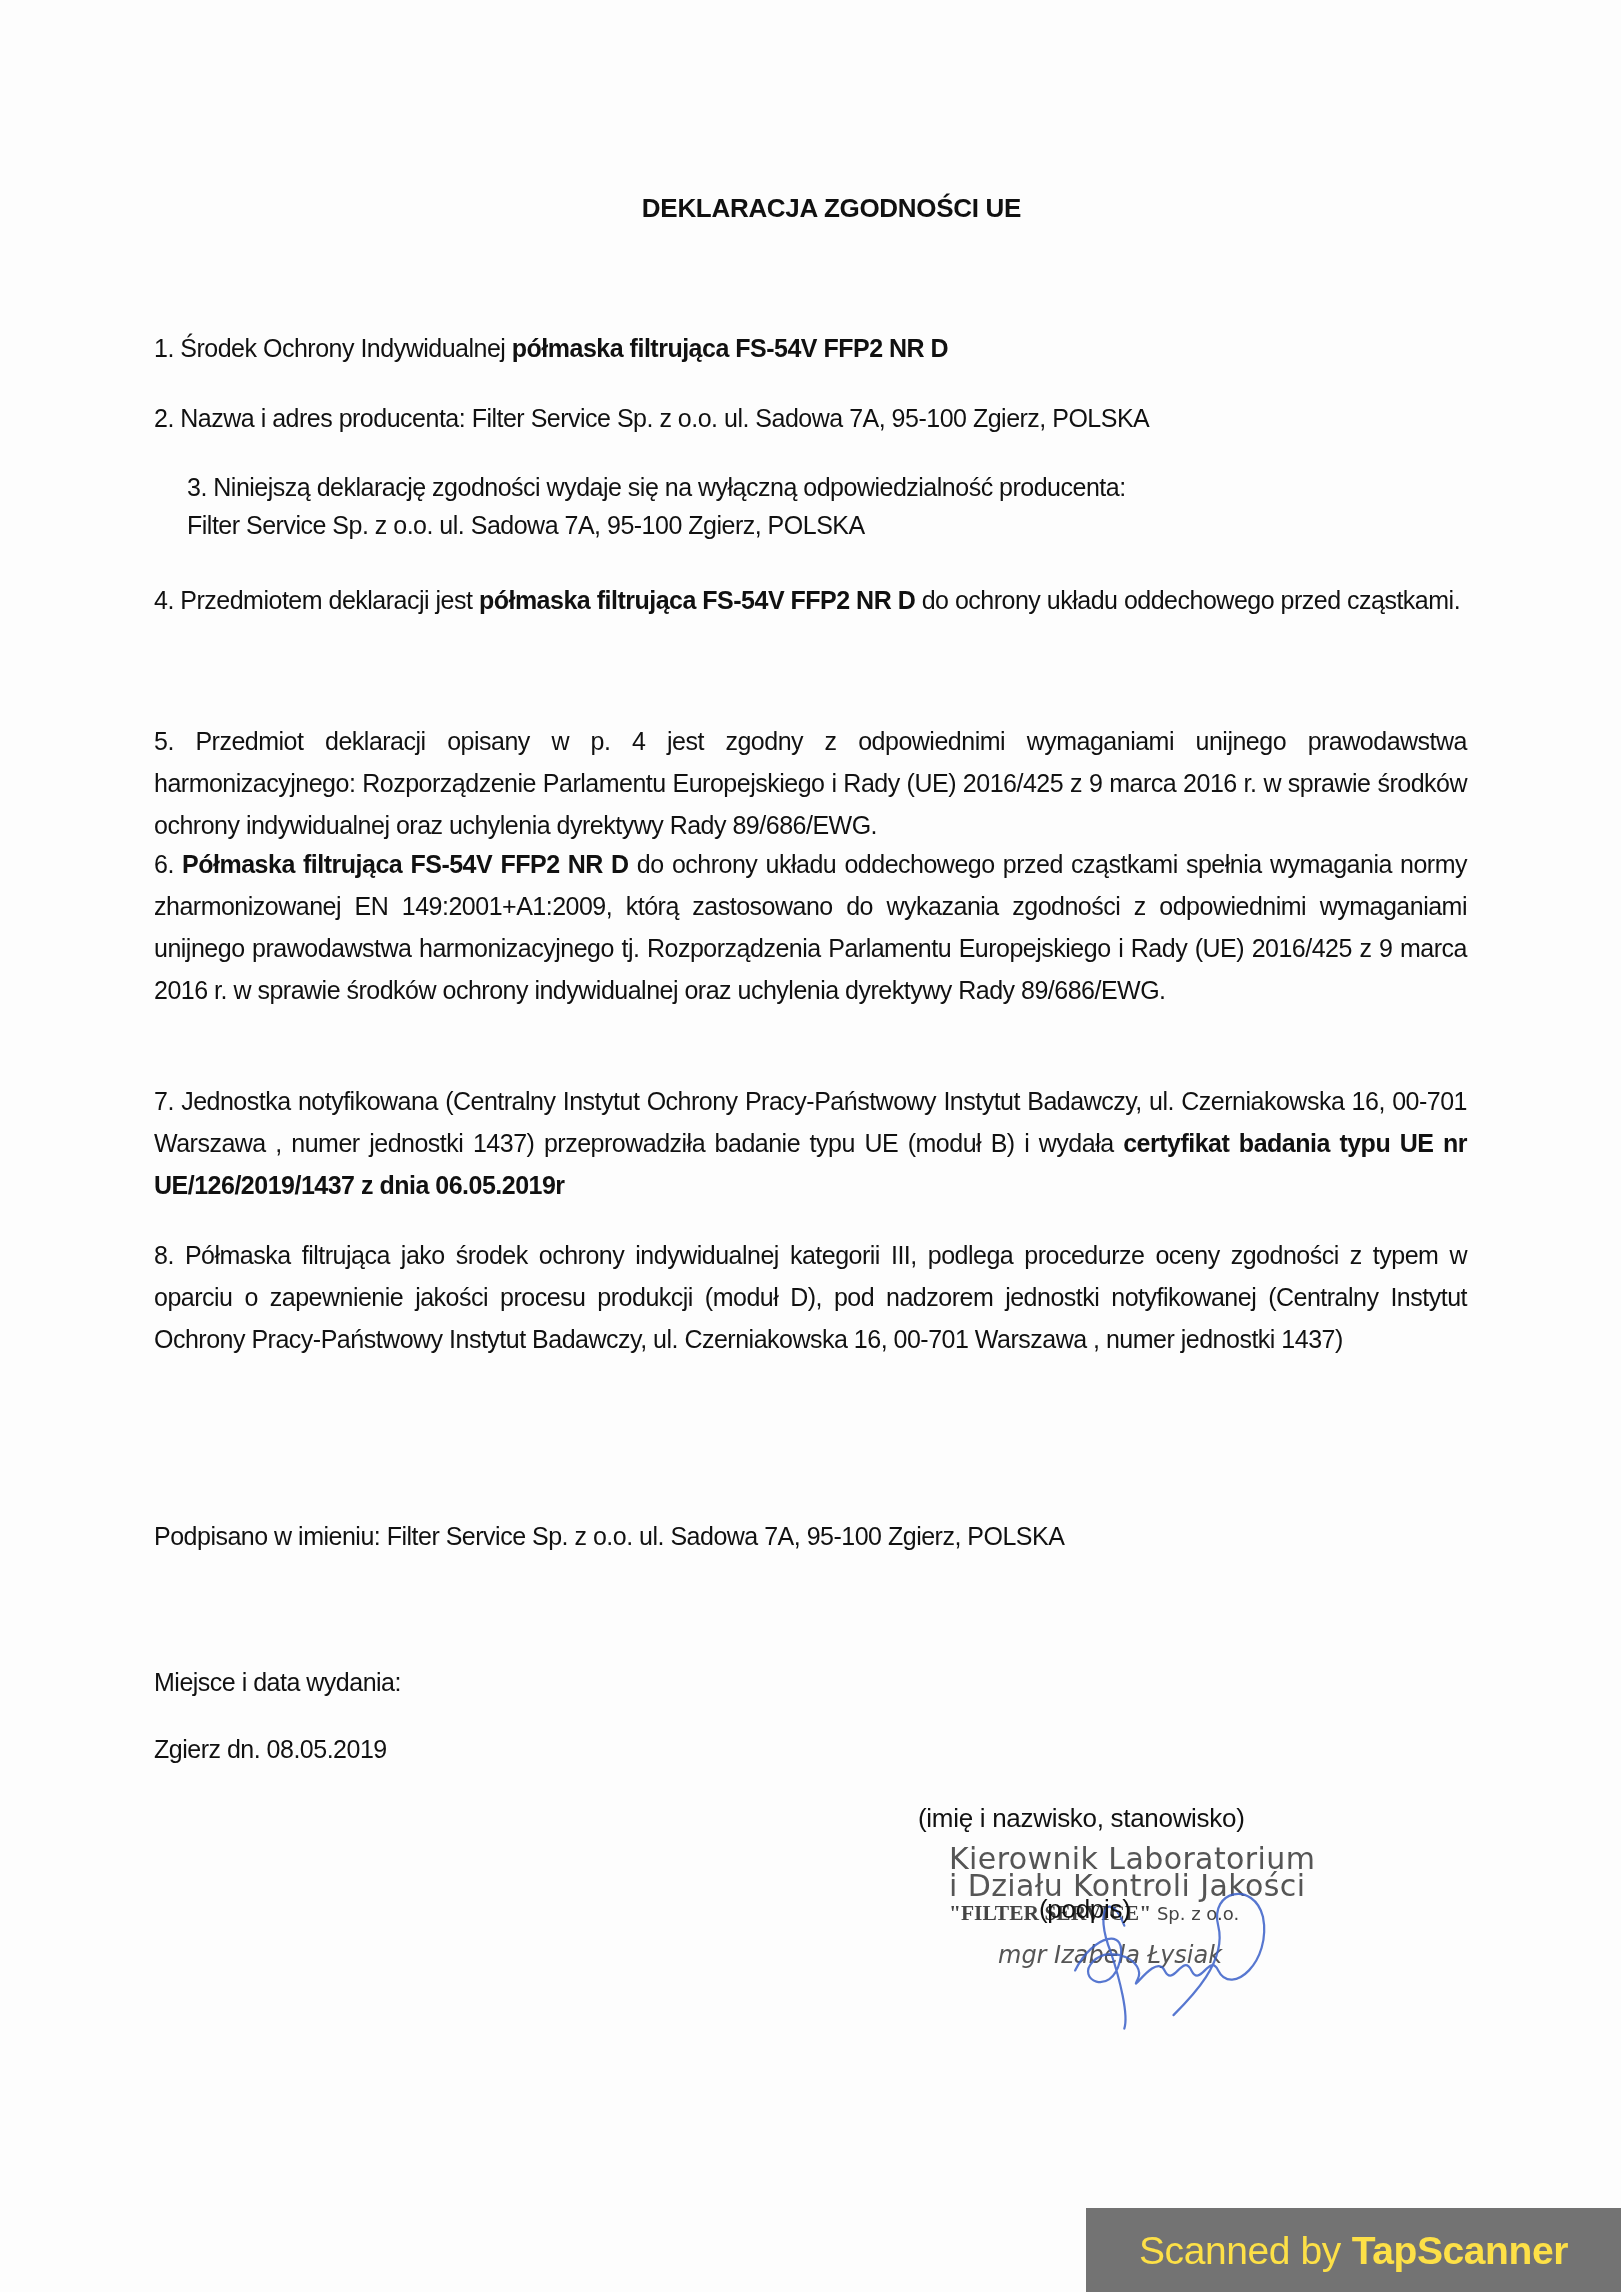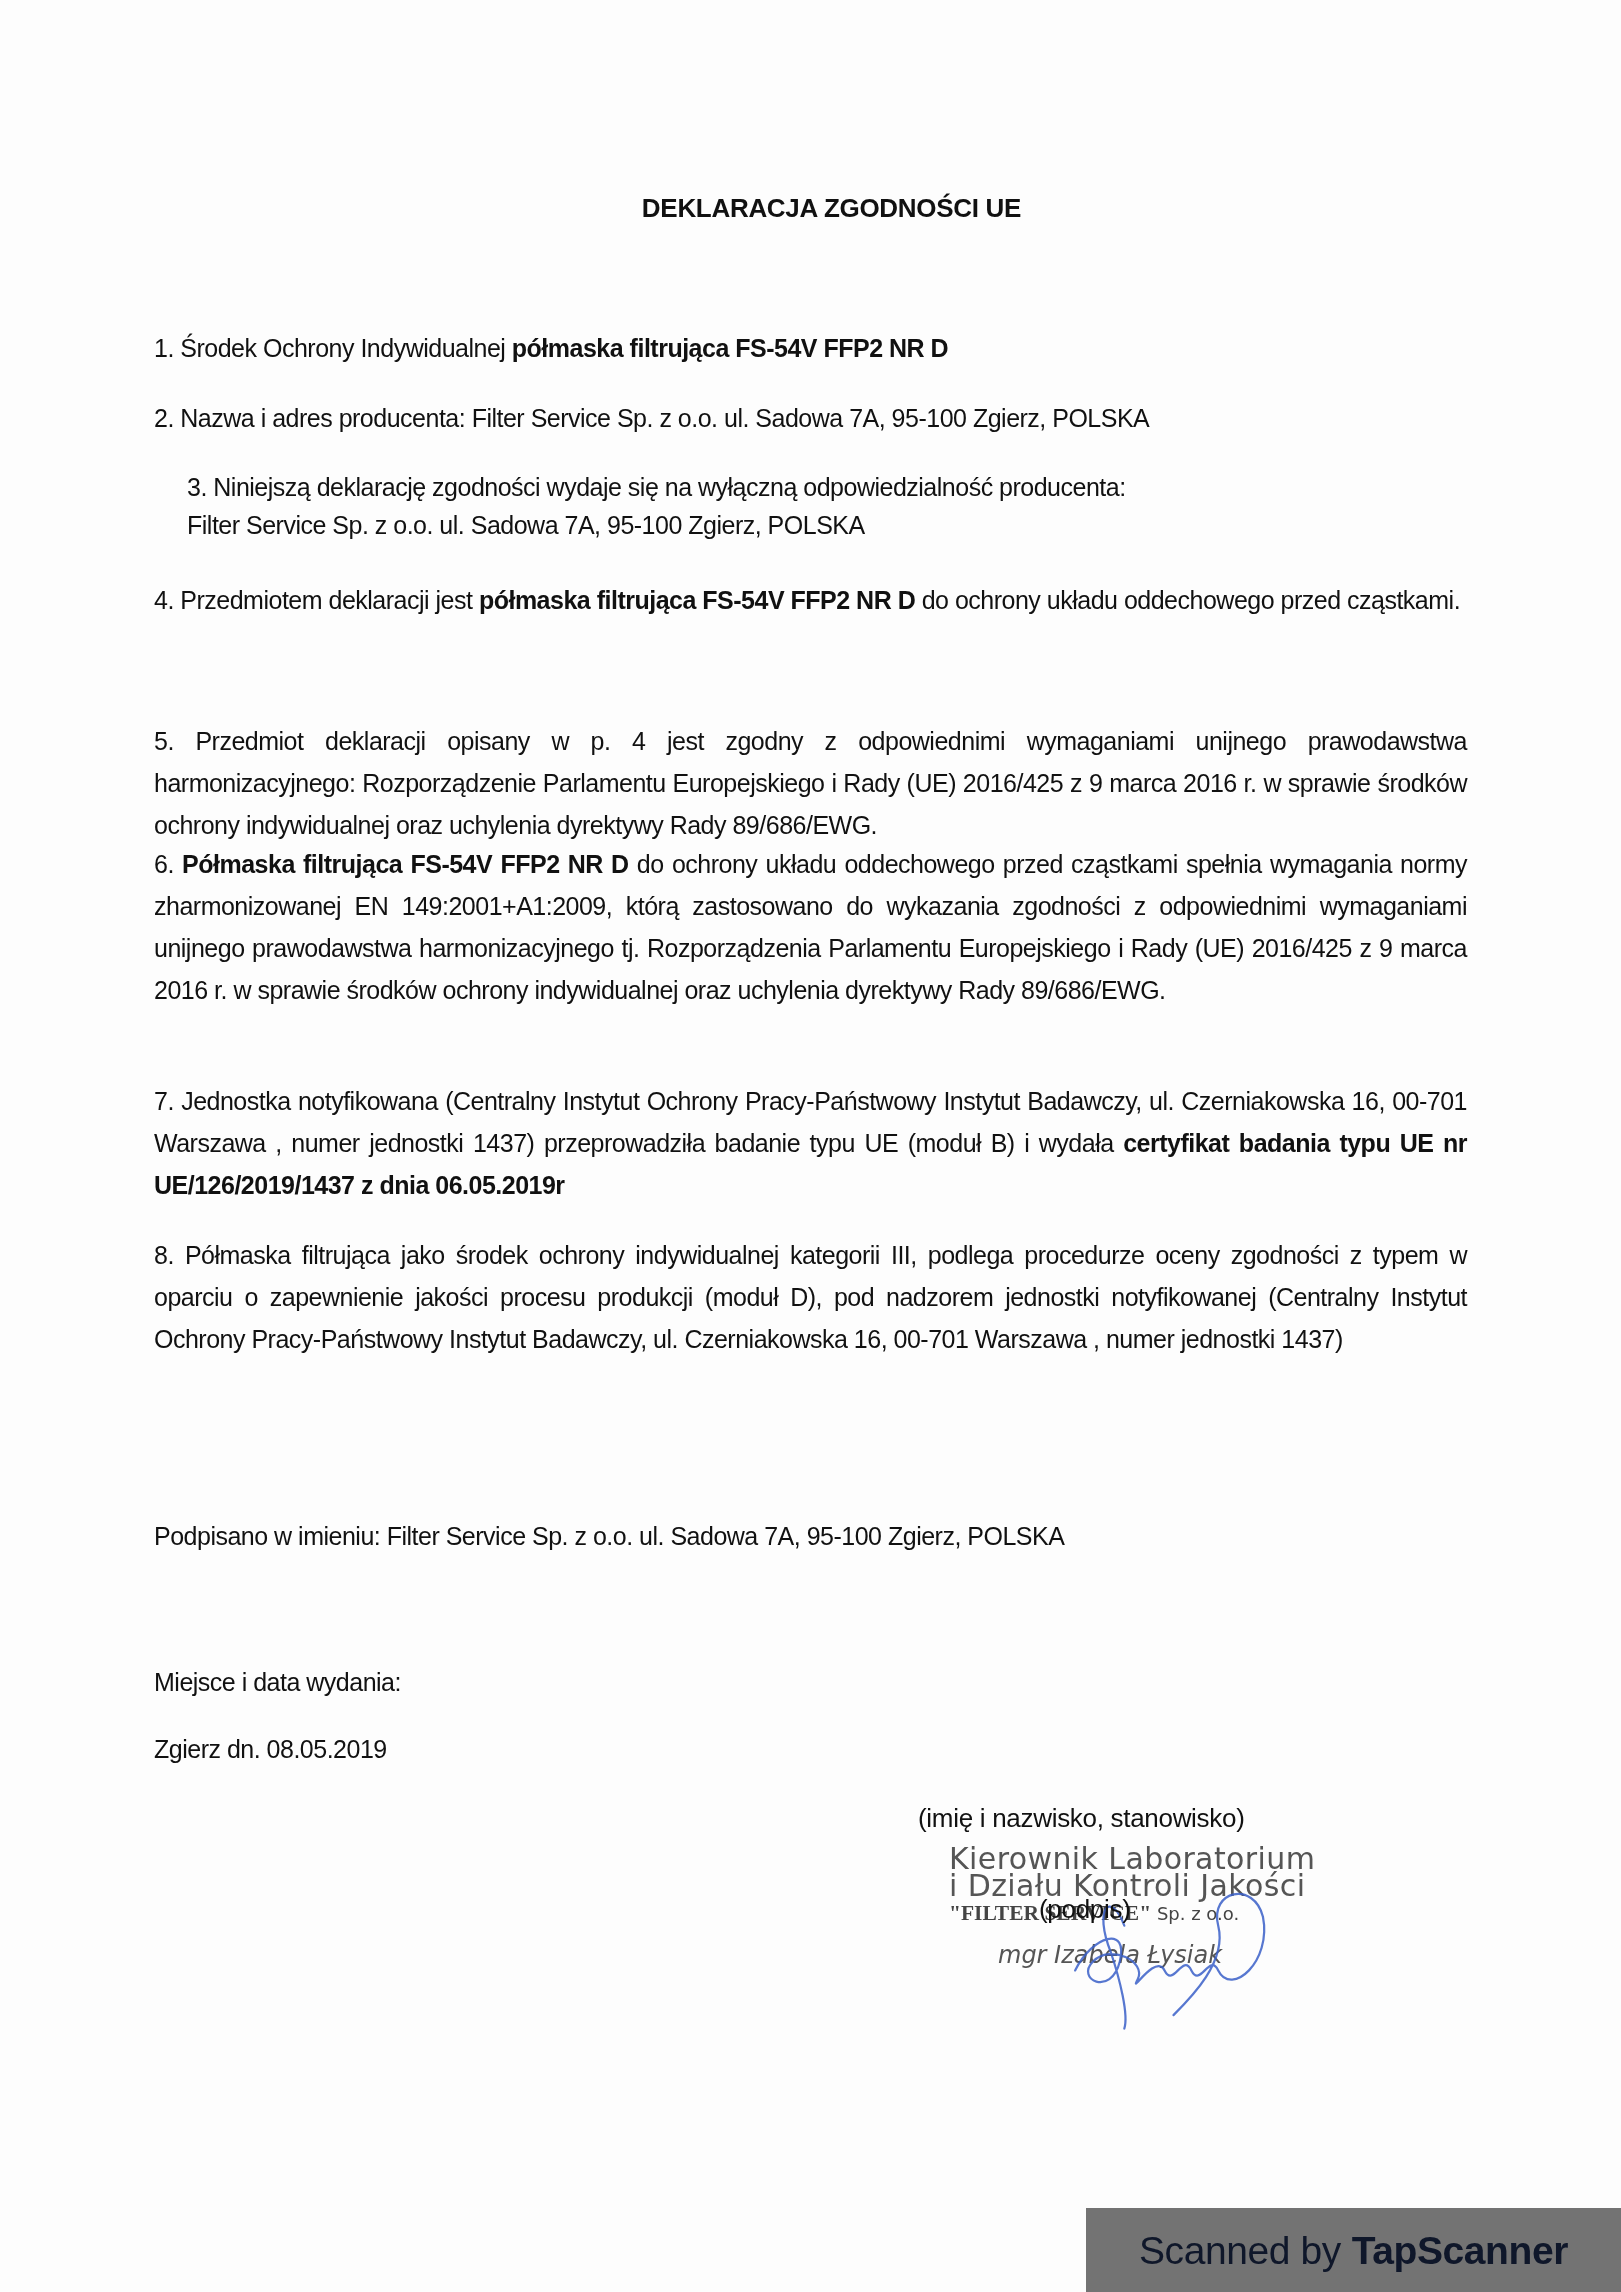--- a/index.html
+++ b/index.html
@@ -33,21 +33,21 @@
     font-family:"Liberation Serif", serif; font-weight:bold; font-size:21.5px;
     line-height:29px; white-space:nowrap; color:#444;
   }
   .stamp .s3 small { font-family:"DejaVu Sans", sans-serif; font-weight:normal; font-size:18px; }
   .stamp .s4 {
     font-style:italic; font-size:24px; margin-top:12.5px; margin-left:49px; white-space:nowrap;
   }
   .signature { position:absolute; left:1039px; top:1872px; width:269px; height:161px; }
   .badge {
     position:absolute; left:1086px; top:2208px; width:535px; height:85px;
-    background:#737373; color:#0f172a; display:flex; align-items:center; justify-content:center;
+    background:#737373; color:#fde047; display:flex; align-items:center; justify-content:center;
     font-size:39px; letter-spacing:-0.4px;
   }
   .badge b { margin-left:10.7px; }
 </style>
 </head>
 <body>
 
 <div class="title">DEKLARACJA ZGODNOŚCI UE</div>
 
 <div class="para" style="top:327px;">

